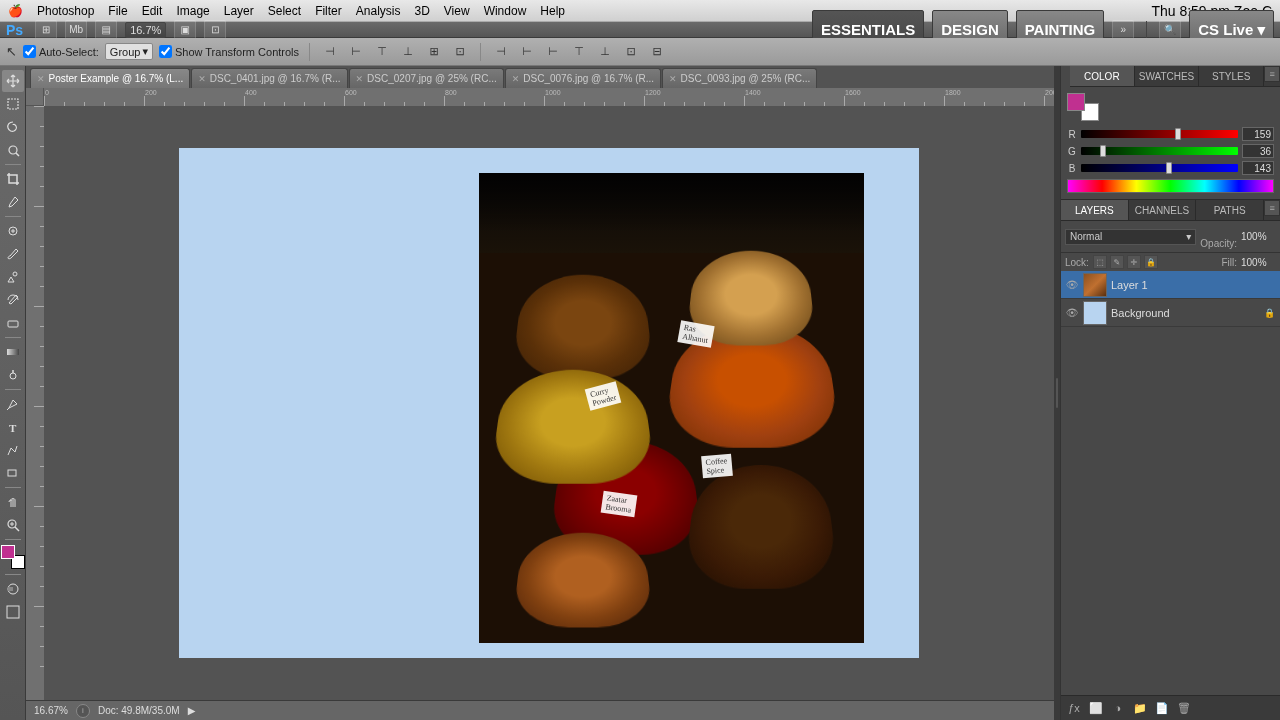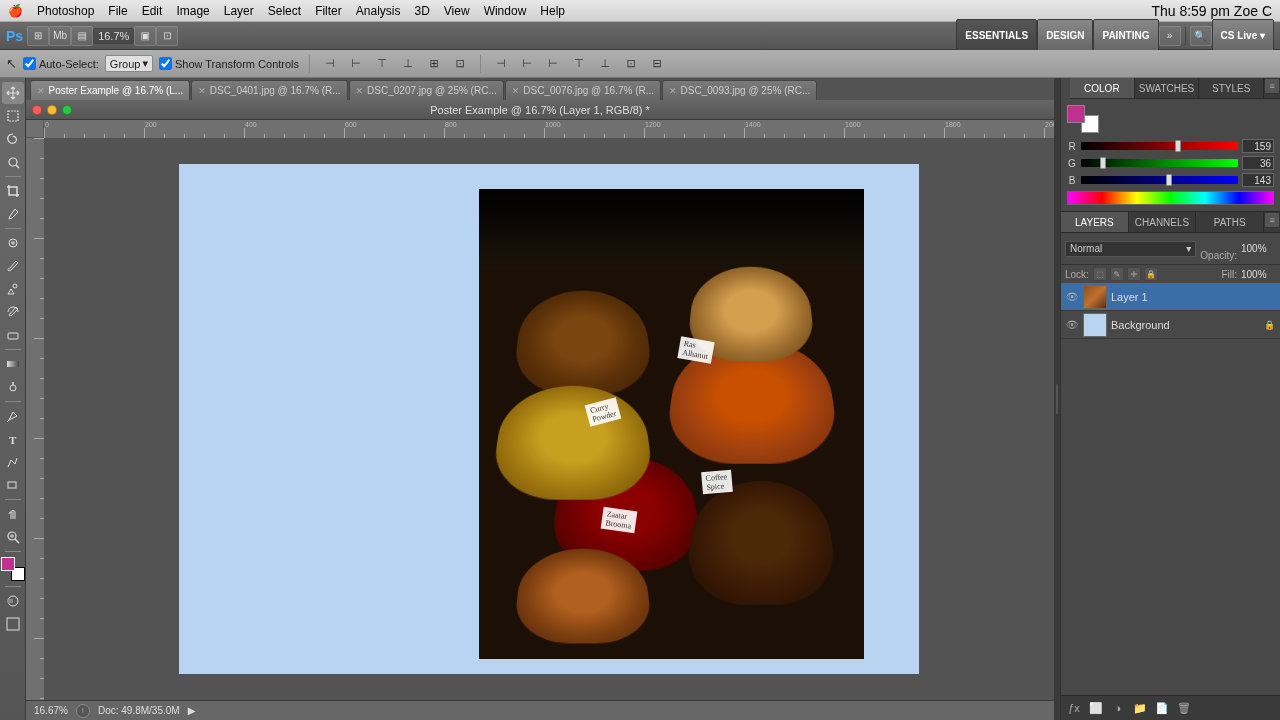--- a/index.html
+++ b/index.html
@@ -23,33 +23,33 @@
     #ps-app {
       width: 100%;
       height: 698px;
       display: flex;
       flex-direction: column;
       background: #535353;
     }
 
     
     #ps-topbar {
-      height: 28px;
+      height: 16px;
       background: linear-gradient(to bottom, #6a6a6a, #555555);
       display: flex;
       align-items: center;
       padding: 0 6px;
-      gap: 0;
+      gap: 8px;
       border-bottom: 1px solid #3a3a3a;
     }
     .ps-logo { color: #4af; font-size: 14px; font-weight: 700; margin-right: 4px; }
     .topbar-icon-btn { width: 22px; height: 20px; background: rgba(255,255,255,0.08); border: 1px solid rgba(255,255,255,0.15); border-radius: 2px; display: flex; align-items: center; justify-content: center; color: #ddd; font-size: 10px; cursor: pointer; }
     .topbar-zoom { color: #ddd; font-size: 11px; background: rgba(0,0,0,0.2); border: 1px solid #444; border-radius: 2px; padding: 1px 4px; }
     .topbar-spacer { flex: 1; }
-    .workspace-btn { padding: 10px 8px; background: linear-gradient(to bottom, #888, #666); border: 1px solid #3a3a3a; border-radius: 2px; color: #fff; font-size: 10px; font-weight: 600; cursor: pointer; }
+    .workspace-btn { padding: 10px 8px; background: linear-gradient(to bottom, #888, #666); border: 1px solid #3a3a3a; border-radius: 2px; color: #fff; font-size: 15px; font-weight: 600; cursor: pointer; }
     .workspace-btn.active { background: linear-gradient(to bottom, #555, #444); color: #fff; }
 
     
     #ps-optionsbar {
       height: 28px;
       background: linear-gradient(to bottom, #b0b0b0, #9a9a9a);
       display: flex;
       align-items: center;
       padding: 0 6px;
       gap: 6px;
@@ -518,28 +518,20 @@
         <div class="tab">
           <span class="tab-close">✕</span>
           <span>DSC_0076.jpg @ 16.7% (R...</span>
         </div>
         <div class="tab">
           <span class="tab-close">✕</span>
           <span>DSC_0093.jpg @ 25% (RC...</span>
         </div>
       </div>
 
-      <div id="canvas-titlebar">
-        <div class="canvas-win-btns">
-          <div class="win-btn win-close"></div>
-          <div class="win-btn win-min"></div>
-          <div class="win-btn win-max"></div>
-        </div>
-        <span>Poster Example @ 16.7% (Layer 1, RGB/8) *</span>
-      </div>
 
       <div id="ruler-canvas-wrapper">
         <div style="display:flex;flex-direction:column;width:100%;height:100%;">
 
           <div style="display:flex;height:18px;flex-shrink:0;">
             <div id="corner-box"></div>
             <div class="ruler-h" style="flex:1;position:relative;">
 
             <div style="position: absolute; left: 0px; bottom: 0px; width: 1px; background: rgb(170, 170, 170); height: 10px;"></div>
                 <span style="position: absolute; left: 1px; top: 1px; color: rgb(187, 187, 187); font-size: 7px;">0</span>

